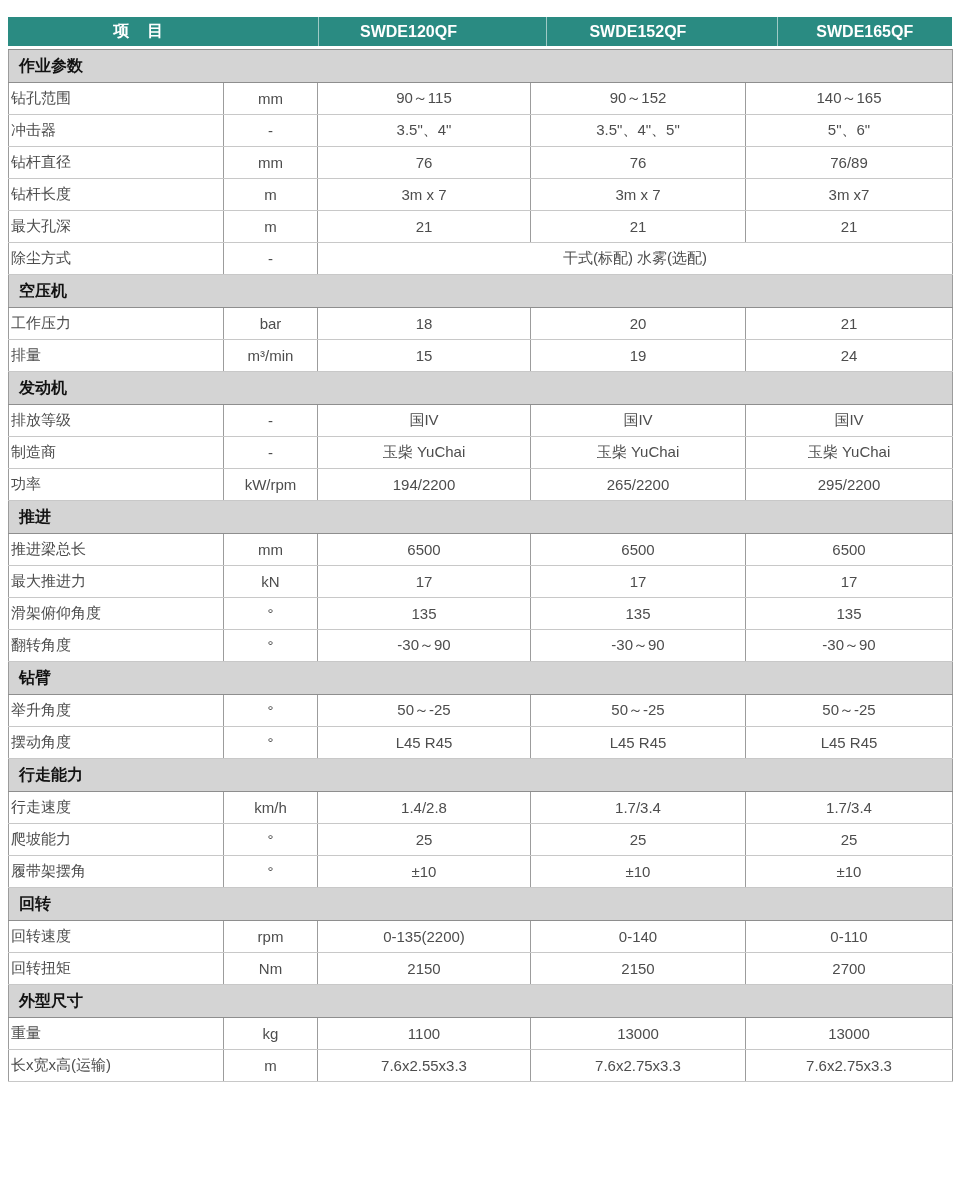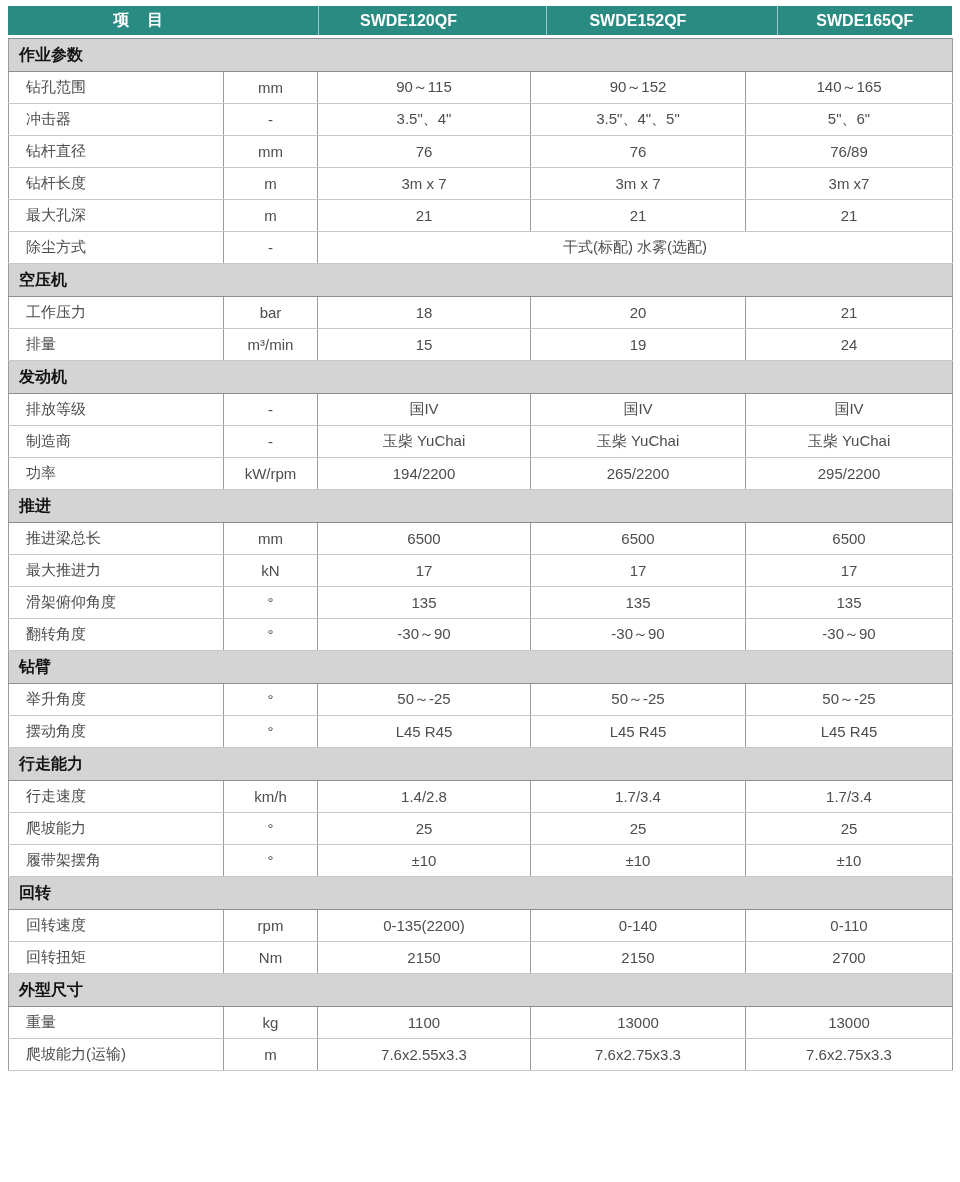--- a/index.html
+++ b/index.html
@@ -3,21 +3,21 @@
 <meta charset="utf-8">
 <style>
   * { margin: 0; padding: 0; box-sizing: border-box; }
   html, body {
     width: 960px; height: 1182px;
     background: #ffffff;
     font-family: "Liberation Sans", "DejaVu Sans", sans-serif;
     overflow: hidden;
   }
   .page { position: relative; width: 960px; height: 1182px; background: #fff; }
-  .table-wrap { position: absolute; left: 8px; top: 6px; width: 944px; }
+  .table-wrap { position: absolute; left: 8px; top: 17px; width: 944px; }
 
   
   .head-row {
     display: flex;
     height: 29px;
     background: #2a8b82;
     color: #ffffff;
     font-weight: bold;
     font-size: 16px;
   }
@@ -62,21 +62,21 @@
     background: #d4d4d4;
     border-top: 1px solid #8e8e8e;
     border-bottom: 1px solid #8e8e8e;
     font-weight: bold;
     font-size: 16px;
     color: #121212;
     text-align: left;
     padding-left: 10px;
     height: 33px;
   }
-  td.label-cell { text-align: left; padding-left: 17px; }
+  td.label-cell { text-align: left; padding-left: 2px; }
   td.unit-cell  { text-align: center; }
   td.value-cell { text-align: center; }
 </style>
 </head>
 <body>
 
 <div class="page">
   <div class="table-wrap">
 
     <div class="head-row">
@@ -274,21 +274,21 @@
             <td class="section-title" colspan="5">外型尺寸</td>
           </tr>
           <tr>
             <td class="label-cell">重量</td>
             <td class="unit-cell">kg</td>
             <td class="value-cell">1100</td>
             <td class="value-cell">13000</td>
             <td class="value-cell">13000</td>
           </tr>
           <tr>
-            <td class="label-cell">爬坡能力(运输)</td>
+            <td class="label-cell">长x宽x高(运输)</td>
             <td class="unit-cell">m</td>
             <td class="value-cell">7.6x2.55x3.3</td>
             <td class="value-cell">7.6x2.75x3.3</td>
             <td class="value-cell">7.6x2.75x3.3</td>
           </tr>
         </tbody>
     </table>
 
   </div>
 </div>

